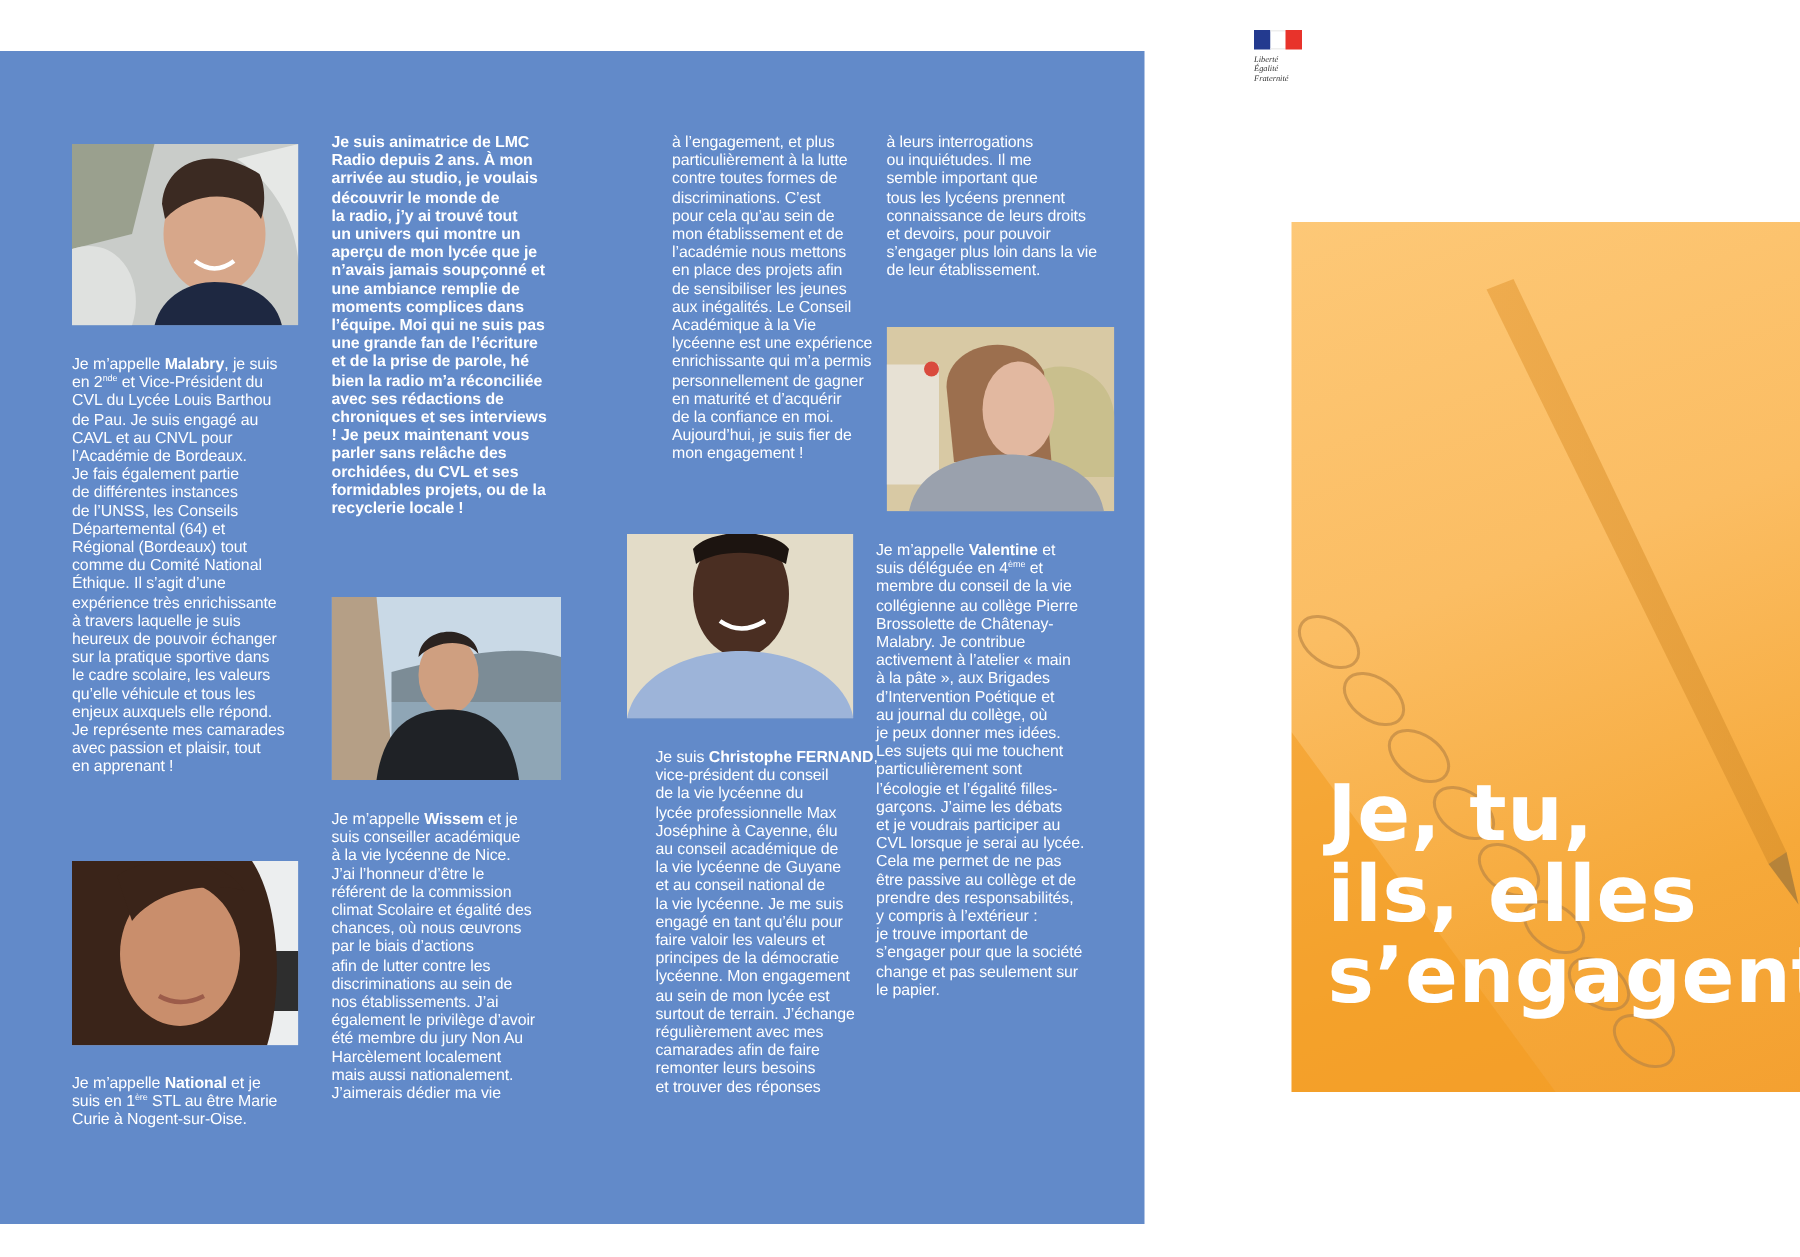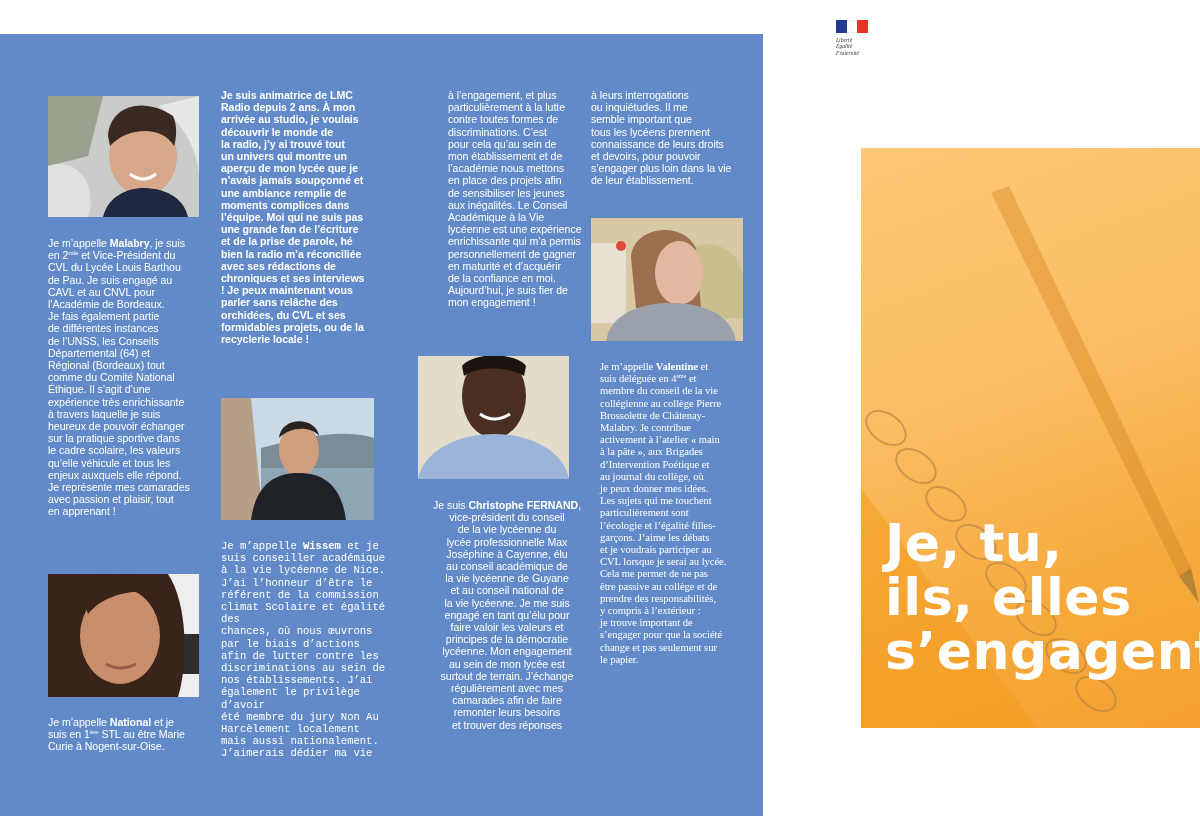--- a/index.html
+++ b/index.html
@@ -163,21 +163,21 @@
 bien la radio m’a réconciliée
 avec ses rédactions de
 chroniques et ses interviews
 !  Je peux maintenant vous
 parler sans relâche des
 orchidées, du CVL et ses
 formidables projets, ou de la
 recyclerie locale !</p>
 </div>
 
-<div class="col" style="left:221px;top:540px;width:165px;font-family:Liberation Mono, monospace;">
+<div class="col" style="left:221px;top:540px;width:165px;">
   <p><span>Je m’appelle </span><b>Wissem</b><span> et je
 suis conseiller académique
 à la vie lycéenne de Nice.
 J’ai l’honneur d’être le
 référent de la commission
 climat Scolaire et égalité des
 chances, où nous œuvrons
 par le biais d’actions
 afin de lutter contre les
 discriminations au sein de
@@ -203,21 +203,21 @@
 Académique à la Vie
 lycéenne est une expérience
 enrichissante qui m’a permis
 personnellement de gagner
 en maturité et d’acquérir
 de la confiance en moi.
 Aujourd’hui, je suis fier de
 mon engagement !</p>
 </div>
 
-<div class="col" style="left:422px;top:499px;width:170px;text-align:center;">
+<div class="col" style="left:437px;top:499px;width:170px;">
   <p><span>Je suis </span><b>Christophe FERNAND</b><span>,
 vice-président du conseil
 de la vie lycéenne du
 lycée professionnelle Max
 Joséphine à Cayenne, élu
 au conseil académique de
 la vie lycéenne de Guyane
 et au conseil national de
 la vie lycéenne. Je me suis
 engagé en tant qu’élu pour
@@ -236,21 +236,21 @@
   <p>à leurs interrogations
 ou inquiétudes. Il me
 semble important que
 tous les lycéens prennent
 connaissance de leurs droits
 et devoirs, pour pouvoir
 s’engager plus loin dans la vie
 de leur établissement.</p>
 </div>
 
-<div class="col" style="left:600px;top:361px;width:170px;font-family:Liberation Serif, serif;">
+<div class="col" style="left:584px;top:361px;width:170px;">
   <p><span>Je m’appelle </span><b>Valentine</b><span> et
 suis déléguée en 4</span><sup>ème</sup><span> et
 membre du conseil de la vie
 collégienne au collège Pierre
 Brossolette de Châtenay-
 Malabry. Je contribue
 activement à l’atelier « main
 à la pâte », aux Brigades
 d’Intervention Poétique et
 au journal du collège, où

